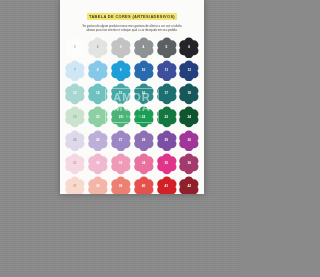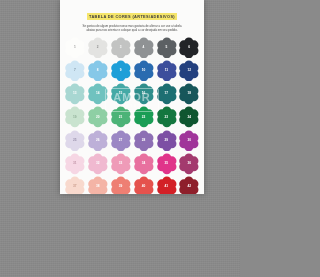--- a/index.html
+++ b/index.html
@@ -630,17 +630,18 @@
           <svg viewBox="0 0 100 100">
             <path d="M 29 23 a 21 21 0 1 0 42 0 a 21 21 0 1 0 -42 0 M 52.382685902179844 36.5 a 21 21 0 1 0 42 0 a 21 21 0 1 0 -42 0 M 52.382685902179844 63.49999999999999 a 21 21 0 1 0 42 0 a 21 21 0 1 0 -42 0 M 29 77 a 21 21 0 1 0 42 0 a 21 21 0 1 0 -42 0 M 5.6173140978201594 63.50000000000001 a 21 21 0 1 0 42 0 a 21 21 0 1 0 -42 0 M 5.617314097820145 36.500000000000014 a 21 21 0 1 0 42 0 a 21 21 0 1 0 -42 0  M 23 50 a 27 27 0 1 0 54 0 a 27 27 0 1 0 -54 0" fill="#4e5140" fill-rule="nonzero"></path>
           </svg>
         </div>
       </div>
     </div>
 
   <div id="watermark">
     <div class="wm-badge">
       <div class="wm-line">AMOR</div>
+      <div class="wm-line">MORA</div>
       <div class="wm-sub">ARTES</div>
     </div>
   </div>
 
 </div>
 
 </body></html>

